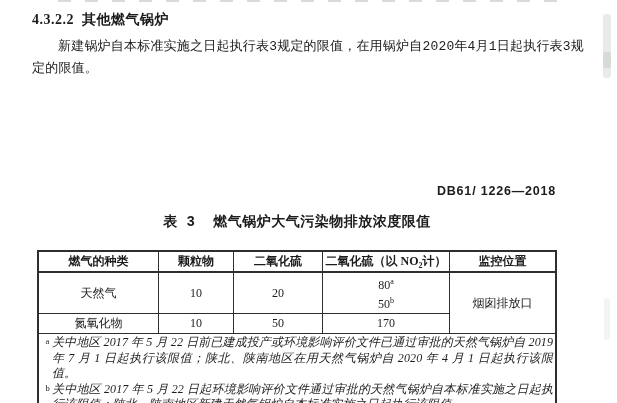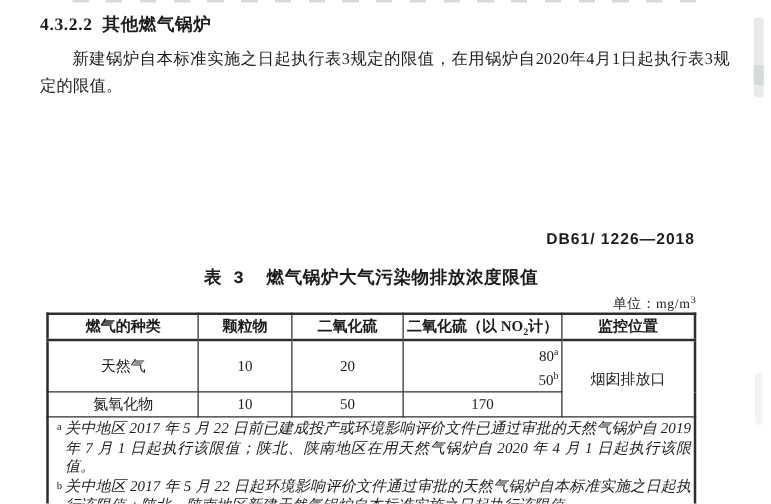--- a/index.html
+++ b/index.html
@@ -36,21 +36,21 @@
   }
 
   .section-heading {
     position: absolute; left: 32px; top: 11px;
     font-size: 14px; font-weight: bold; letter-spacing: 0.5px;
     white-space: pre;
   }
   .paragraph {
     position: absolute; left: 32px; top: 36px; width: 552px;
     font-size: 13px; line-height: 22px; text-indent: 2em;
-    letter-spacing: 0.2px; text-align: justify;
+    letter-spacing: 0.2px; text-align: justify; font-family: Liberation Mono, monospace;
   }
   .doc-number {
     position: absolute; right: 61px; top: 184px;
     font-family: "Liberation Sans", "DejaVu Sans", sans-serif;
     font-size: 12.5px; font-weight: bold; letter-spacing: 0.8px;
     white-space: pre;
   }
   .table-title {
     position: absolute; left: 37px; top: 213px; width: 520px;
     text-align: center; font-size: 14px; font-weight: bold;
@@ -70,21 +70,21 @@
   table.limits td {
     border: 1px solid #2e2e2e;
     text-align: center; vertical-align: middle;
     padding: 1px 2px;
     margin-left: 28px;
   }
   table.limits { border: 2px solid #2e2e2e; }
   tr.header-row td { font-weight: bold; height: 21px; border-bottom-width: 2px; }
   tr.row-1 td { height: 33px; }
   tr.row-2 td { height: 19px; }
-  .nox-stack { line-height: 15px; text-align: right; }
+  .nox-stack { line-height: 15px; }
   .nox-stack sup, .cell-sup { font-size: 8px; }
   td.cell-nox-header sub { font-size: 8px; }
 
   td.footnote-cell {
     text-align: left; vertical-align: top;
     padding: 3px 10px 4px 13px;
     border-top-width: 1px;
   }
   .footnote { display: flex; align-items: flex-start; line-height: 15.5px; }
   .footnote-marker {
@@ -104,21 +104,20 @@
   <div class="scan-right-faint"></div>
 
   <div class="section-heading">4.3.2.2  其他燃气锅炉</div>
 
   <div class="paragraph">新建锅炉自本标准实施之日起执行表3规定的限值，在用锅炉自2020年4月1日起执行表3规定的限值。</div>
 
   <div class="doc-number">DB61/ 1226—2018</div>
 
   <div class="table-title">表 3  燃气锅炉大气污染物排放浓度限值</div>
 
-  <div class="unit-line"><span>单位：mg/m</span><sup>3</sup></div>
 
   <table class="limits">
     <colgroup>
       <col style="width:23.3%">
       <col style="width:14.4%">
       <col style="width:17.3%">
       <col style="width:24.4%">
       <col style="width:20.6%">
     </colgroup>
     <tbody>

